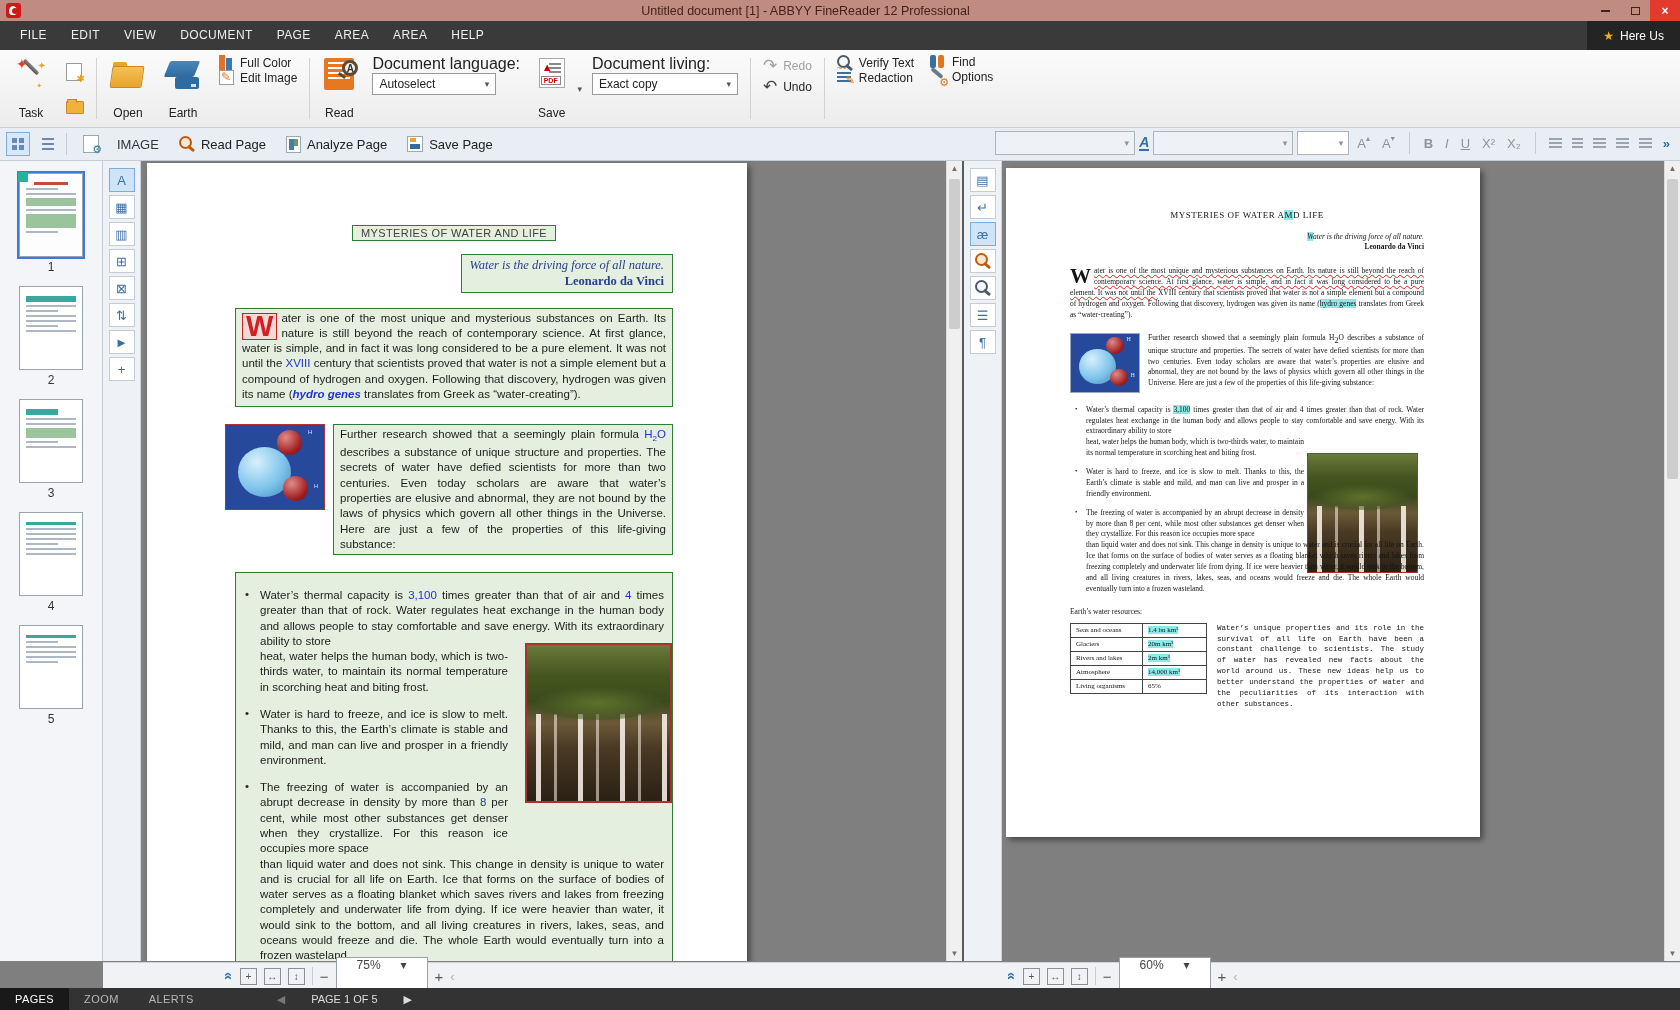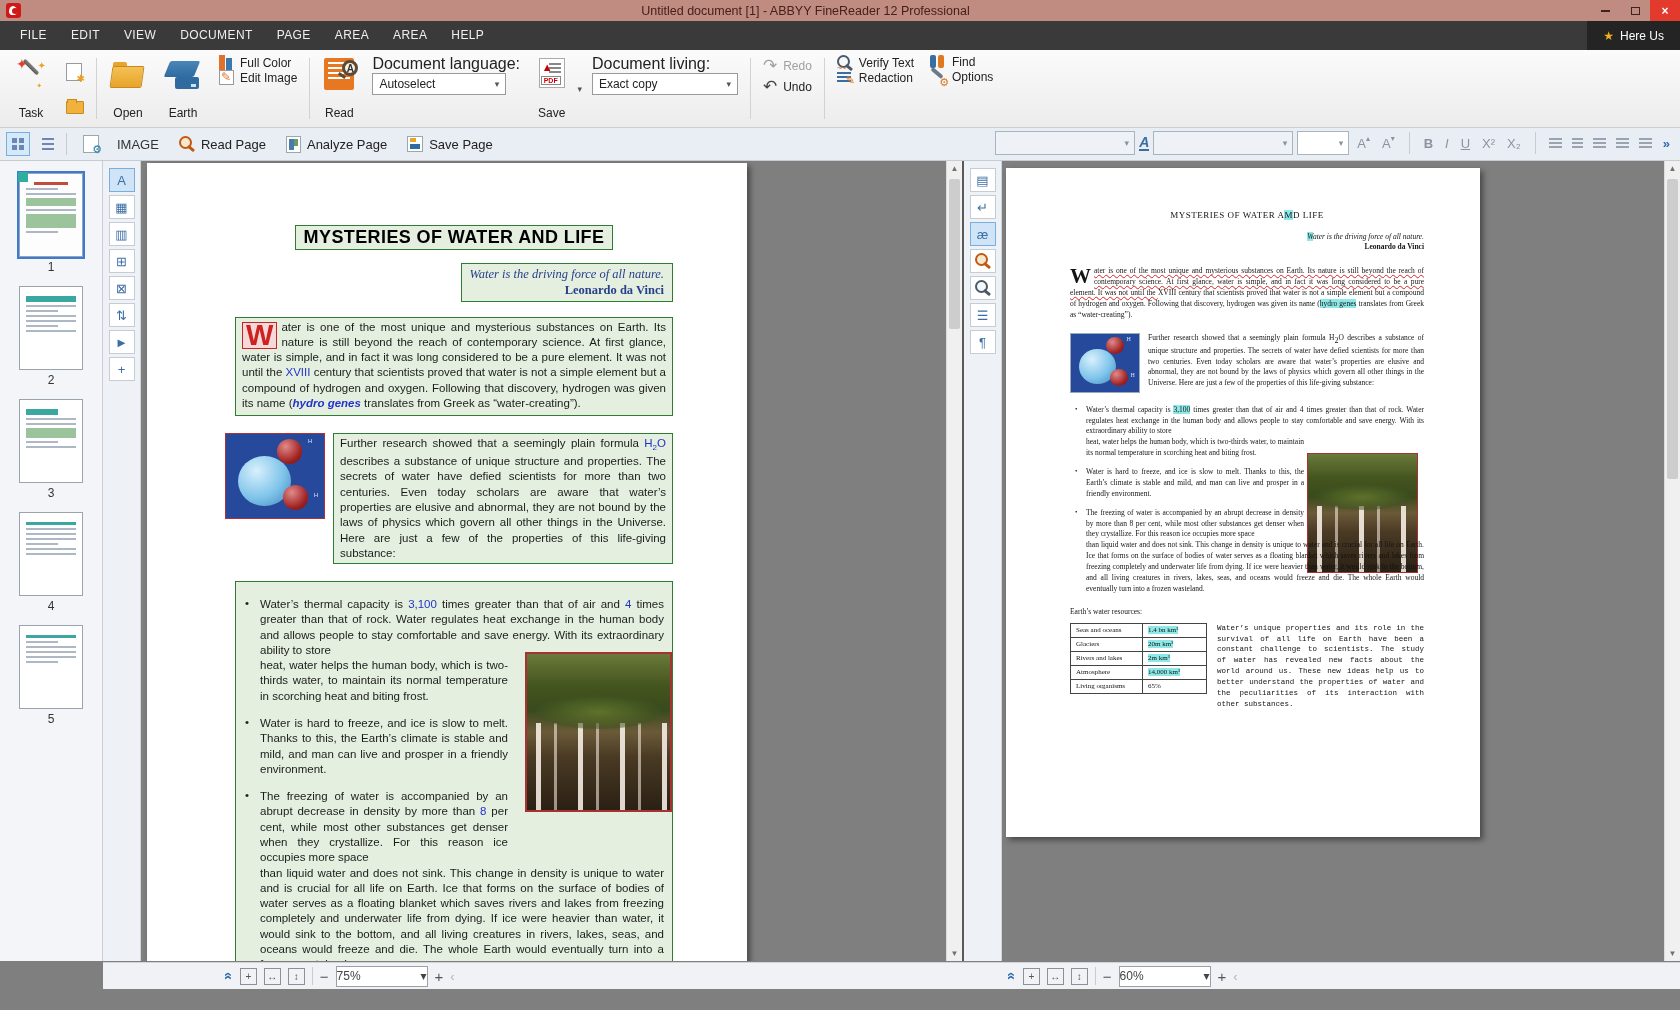--- a/index.html
+++ b/index.html
@@ -138,36 +138,36 @@
   .sb-thumb { position:absolute; left:2px; right:2px; background:#cdcdcd; border-radius:2px; }
 
   .text-pane { position:absolute; left:962px; top:161px; right:0; bottom:49px; background:#7f7f7f; border-left:2px solid #5a5a5a; }
 
   .zoombar { position:absolute; height:27px; top:962px; background:#f0f2f5; border-top:1px solid #d0d4d8; display:flex; align-items:center; gap:7px; font-size:12px; color:#444; }
   .zb-left { left:103px; width:859px; padding-left:122px; }
   .zb-right { left:962px; right:0; padding-left:46px; }
   .zb-collapse { color:#2b6cb0; font-weight:bold; transform:rotate(90deg); font-size:14px; }
   .zb-fit { width:17px; height:17px; border:1px solid #8a9096; display:flex; align-items:center; justify-content:center; font-size:10px; color:#555; background:#fff0; }
   .zb-sep { width:1px; height:18px; background:#c8ccd0; }
-  .zb-dd { width:92px; height:21px; background:#fff; border:1px solid #9aa0a8; display:flex; align-items:center; justify-content:space-between; padding:0 0; font-size:12px; }
+  .zb-dd { width:92px; height:38px; background:#fff; border:1px solid #9aa0a8; display:flex; justify-content:space-between; padding:0 20px; font-size:12px; }
   .zb-pm { font-size:15px; color:#555; }
   .zb-back { color:#b0b6bc; font-size:13px; }
 
   .statusbar { position:absolute; left:0; bottom:0; right:0; height:22px; background:#333; display:flex; align-items:center; font-size:11px; color:#b8b8b8; }
   .sb-tab { height:100%; display:flex; align-items:center; padding:0 15px; letter-spacing:.4px; }
   .sb-tab.active { background:#191919; color:#fff; }
   .sb-nav { display:flex; align-items:center; gap:26px; margin-left:68px; color:#ddd; }
   .sb-nav .dis { color:#777; }
 
   
   .page { position:absolute; background:#fff; box-shadow:3px 3px 6px rgba(0,0,0,.45); overflow:hidden; }
   .page-img { left:6px; top:2px; width:600px; height:960px; font-size:11.5px; color:#1c1c1c; }
   .pi-content { padding:62px 74px 0 88px; }
   .gbox { background:#e4efdf; border:1px solid #2f7d32; }
-  .doc-title { display:table; margin:0 auto; padding:1px 8px; color:#000000; font-weight:bold; font-size:18px; letter-spacing:.4px; }
+  .doc-title { display:table; margin:0 auto; padding:1px 8px; color:#404040; font-weight:normal; font-size:11px; letter-spacing:.4px; }
   .epigraph { display:table; margin:13px 0 0 auto; padding:2px 8px; font-family:"Liberation Serif", serif; font-size:12.5px; color:#27408b; text-align:right; line-height:1.3; }
   .epi1 { font-style:italic; }
   .epi2 { font-weight:bold; }
   .para { text-align:justify; line-height:1.33; }
   .p1box { margin-top:15px; padding:2px 6px 4px; }
   .dropcap { float:left; font-size:29px; line-height:25px; font-weight:bold; color:#c22; background:#f5d8d8; border:1px solid #c22; padding:0 3px; margin:2px 4px 0 0; }
   .hl-blue { color:#2233cc; }
   .hl-blue-bi { color:#2233cc; font-weight:bold; font-style:italic; }
   .sub { font-size:8px; vertical-align:sub; }
   .p2row { margin-top:17px; display:flex; gap:8px; align-items:stretch; }
@@ -299,21 +299,21 @@
     </div>
     <div class="tb-sep"></div>
     <div class="tb-big">
       <span class="ic ic-read">
           <span class="lens">A</span>
         </span>
       <span>Read</span>
     </div>
     <div class="tb-col">
       <span class="lbl12">Document language:</span>
-      <div class="dd" style="width:134px">
+      <div class="dd" style="width:124px">
         <span>Autoselect</span>
         <span class="caret">▾</span>
       </div>
     </div>
     <div class="tb-big">
       <span class="ic ic-save">
           <span class="tri">▲</span>
           <span class="pdf">PDF</span>
         </span>
       <span>Save</span>
@@ -679,14 +679,24 @@
     <span class="zb-sep"></span>
     <span class="zb-pm">−</span>
     <div class="zb-dd">
       <span>60%</span>
       <span class="caret">▾</span>
     </div>
     <span class="zb-pm">+</span>
     <span class="zb-back">‹</span>
   </div>
 
+  <div class="statusbar">
+    <div class="sb-tab active">PAGES</div>
+    <div class="sb-tab">ZOOM</div>
+    <div class="sb-tab">ALERTS</div>
+    <div class="sb-nav">
+      <span class="dis">◀</span>
+      <span>PAGE 1 OF 5</span>
+      <span>▶</span>
+    </div>
+  </div>
 
 </div>
 
 </body></html>

